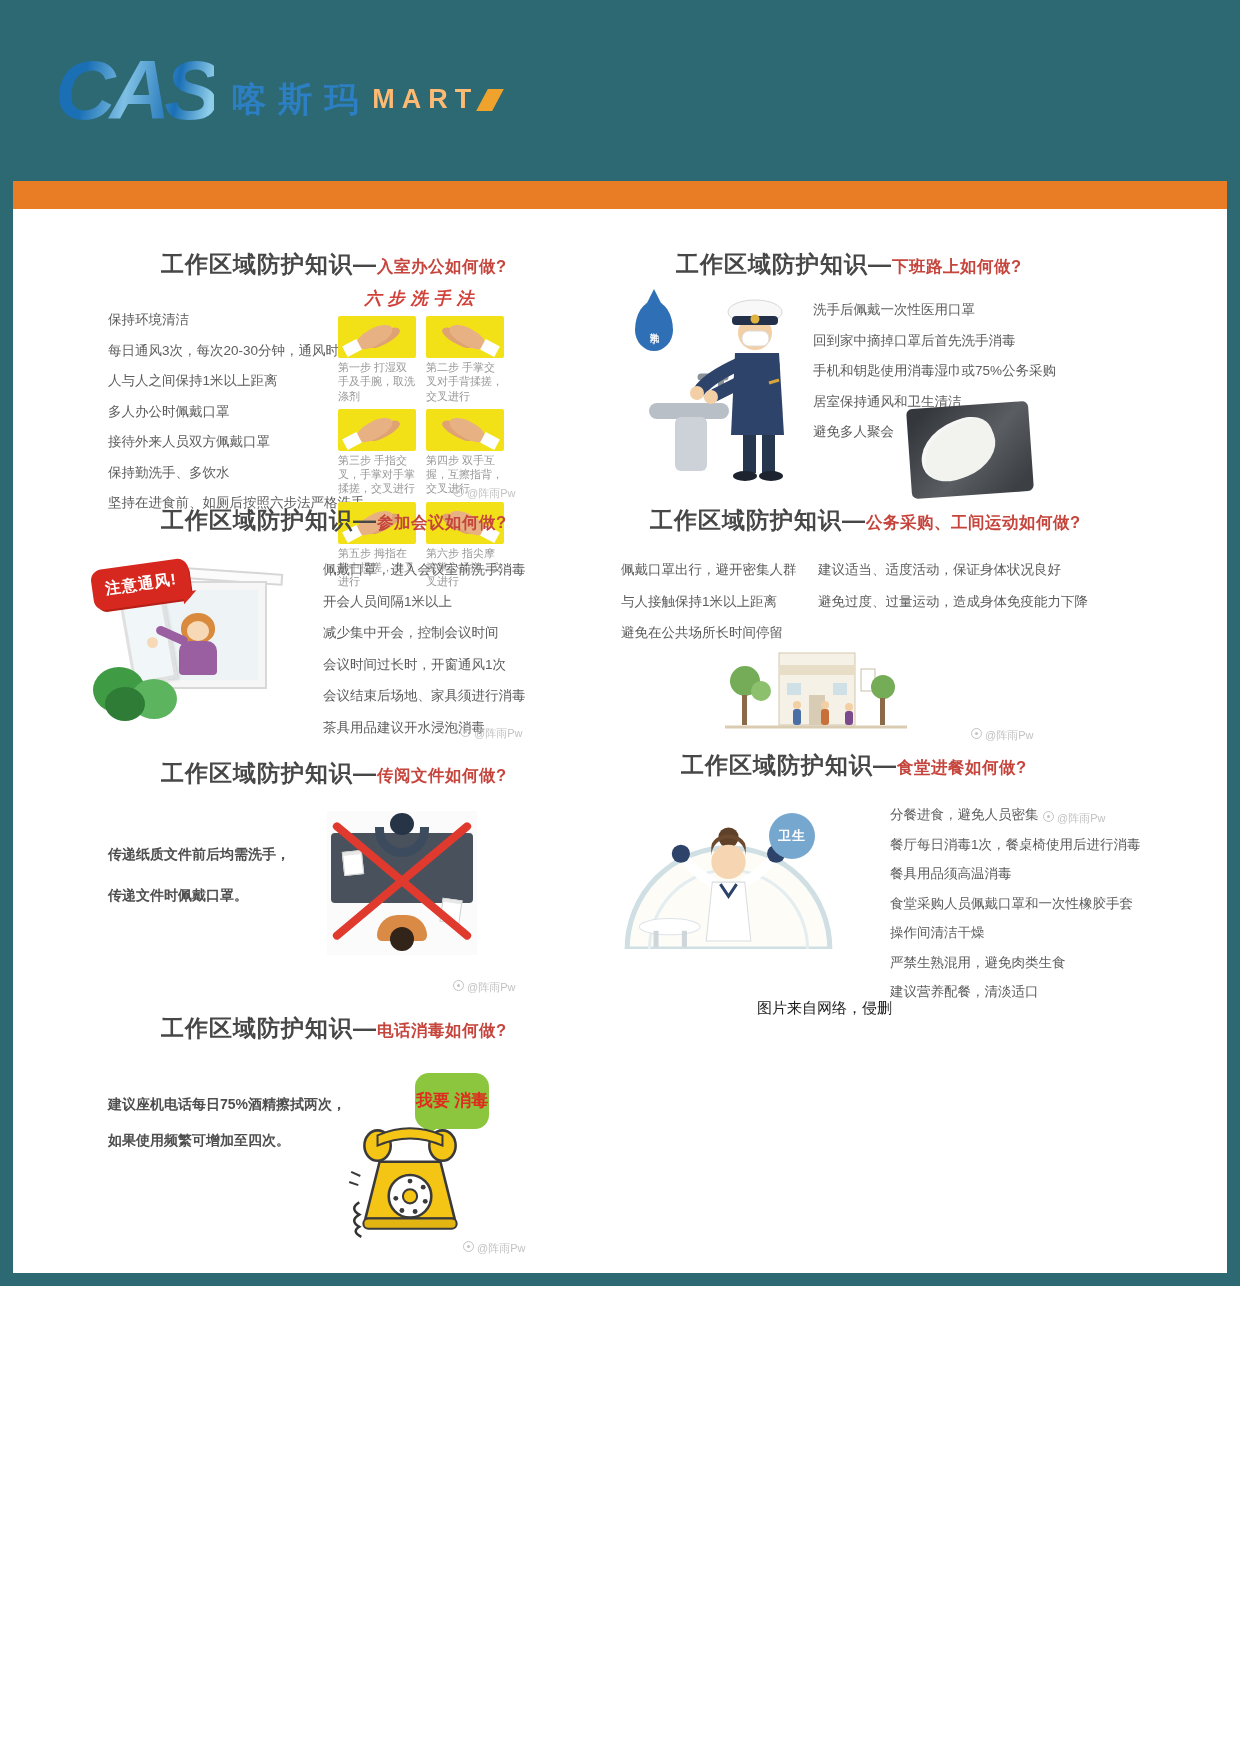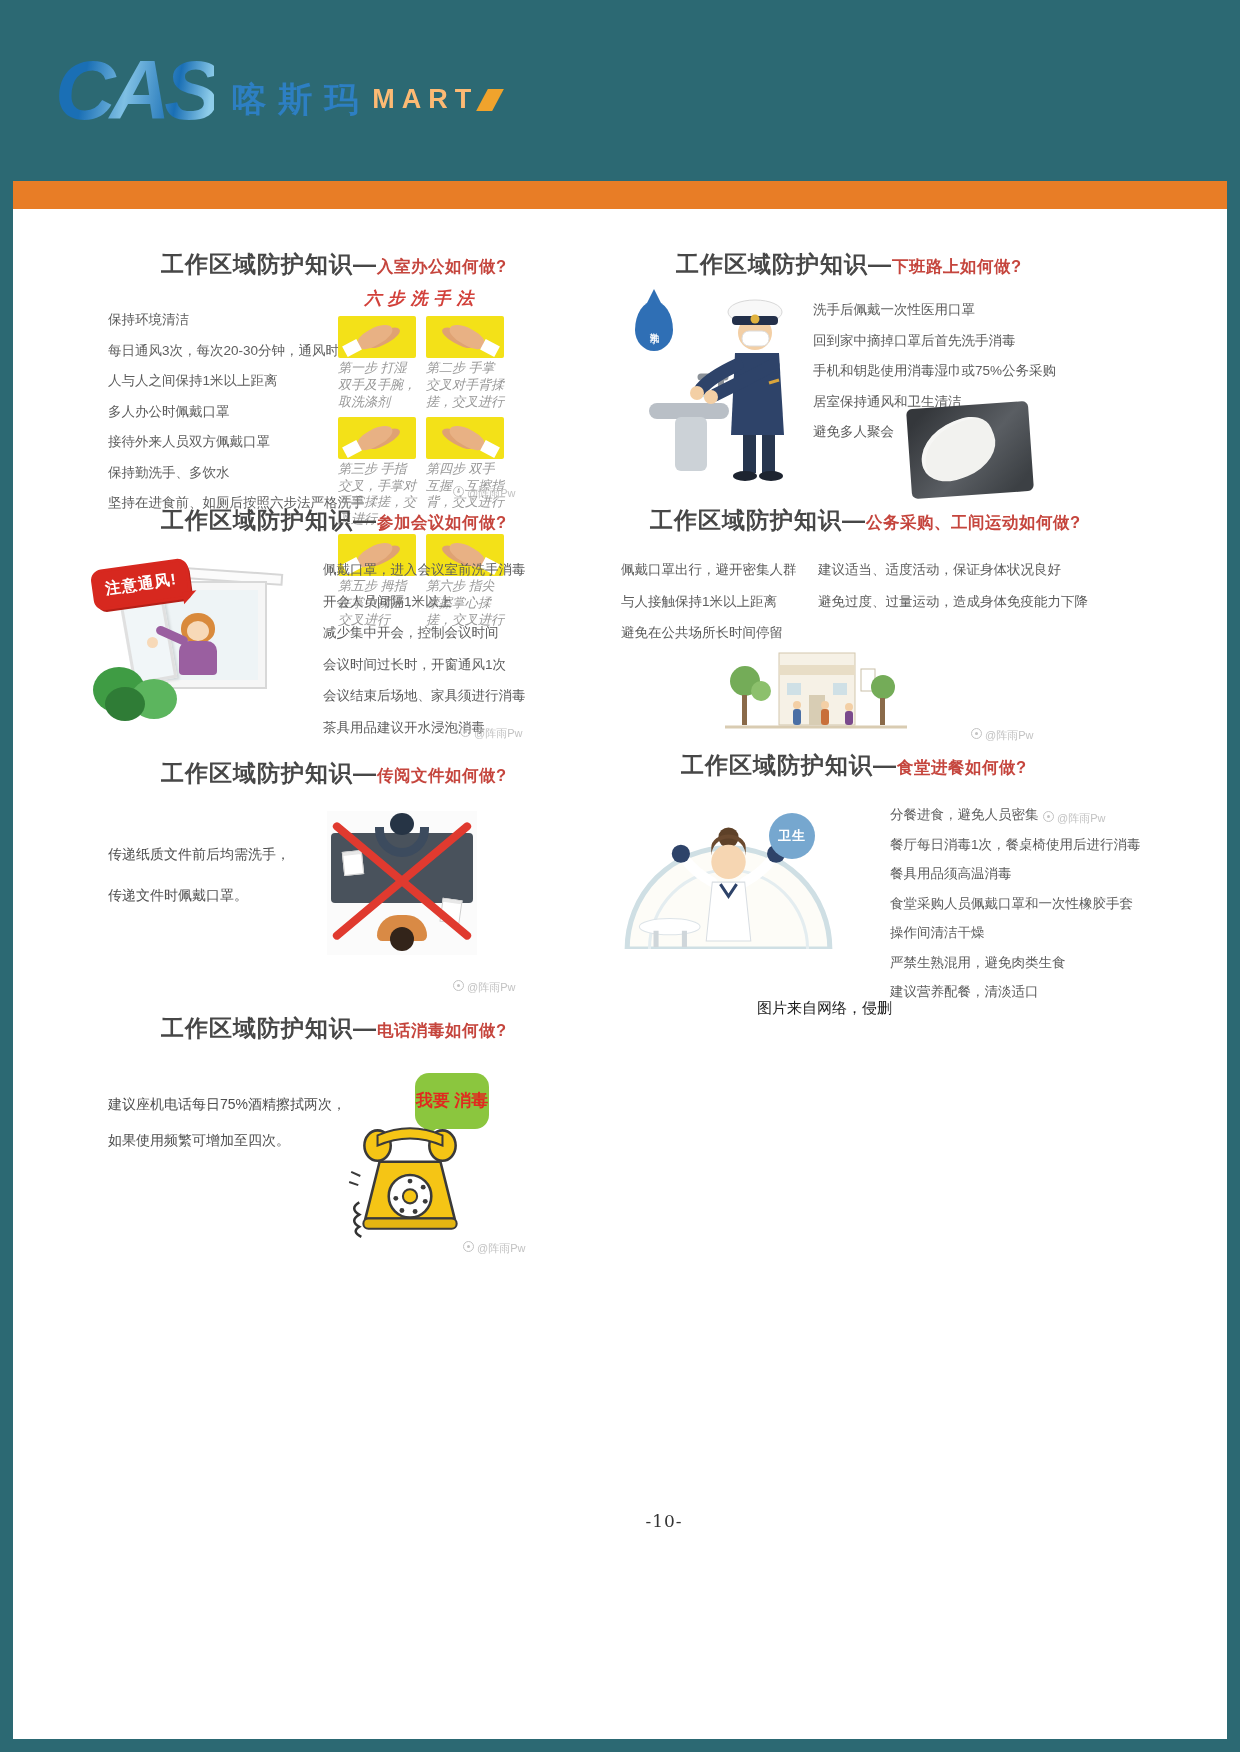--- a/index.html
+++ b/index.html
@@ -2,21 +2,21 @@
 <html><head>
 <meta charset="utf-8">
 <style>
   :root{
     --teal:#2c6973; --orange:#e87d26; --ink:#474747; --red:#c5453d;
     --body:#5c5c5c; --yellow:#f3e118; --wm:#c2c2c2;
   }
   *{box-sizing:border-box; margin:0; padding:0;}
   html,body{background:#fff;}
   body{font-family:"Liberation Sans",sans-serif;}
-  .page{position:relative; width:1240px; height:1752px; background:#fff;
+  .page{position:relative; width:1240px; height:1286px; background:#fff;
         border:13px solid var(--teal); overflow:hidden;}
   
   .band-teal{position:absolute; left:0; top:0; width:100%; height:168px; background:var(--teal);}
   .band-orange{position:absolute; left:0; top:168px; width:100%; height:28px; background:var(--orange);}
   .logo{position:absolute; left:42px; top:40px; display:flex; align-items:flex-end; gap:18px;}
   .logo-cas{font-size:84px; font-weight:800; font-style:italic; letter-spacing:-6px; line-height:0.9;
             background:linear-gradient(100deg,#1a6fb5 20%,#7fc0e4 45%,#1a6fb5 75%,#8ecdea 95%);
             -webkit-background-clip:text; background-clip:text; color:transparent;}
   .logo-right{display:flex; gap:2px; padding-bottom:6px;}
   .logo-cn{font-family:"DejaVu Serif",serif; font-size:34px; font-weight:700; color:#2d7fc3; letter-spacing:12px;}
@@ -26,39 +26,39 @@
   
   .sec-title{position:absolute; white-space:nowrap; display:flex; align-items:baseline;}
   .t-main{font-size:23px; font-weight:600; color:var(--ink); letter-spacing:1px;}
   .t-red{font-size:16.5px; font-weight:700; color:var(--red); letter-spacing:0.5px;}
   
   .txt-list{position:absolute;}
   .txt-line{font-size:13.5px; color:var(--body); white-space:nowrap;}
   .gap26 .txt-line{margin-bottom:12.5px;}
   .gap27 .txt-line{margin-bottom:13.5px;}
   .gap25 .txt-line{margin-bottom:11.5px;}
-  .bold-lines .txt-line{font-weight:400; color:#4e4e4e; font-size:14px;}
+  .bold-lines .txt-line{font-weight:700; color:#4e4e4e; font-size:14px;}
   .gap38 .txt-line{margin-bottom:23px;}
   .gap33 .txt-line{margin-bottom:18px;}
   
   .wm{position:absolute; display:flex; align-items:flex-start; gap:3px; color:var(--wm); font-size:11px;}
   .wm-icon{width:11px; height:11px; border:1.5px solid var(--wm); border-radius:50%; position:relative;}
   .wm-icon::after{content:""; position:absolute; left:2.5px; top:2.5px; width:3px; height:3px; border-radius:50%; background:var(--wm);}
   
   .handwash{position:absolute; left:325px; top:274px; width:168px;}
   .hw-title{text-align:center; font-family:"DejaVu Serif",serif; font-size:17px; font-weight:700;
             font-style:italic; color:#d2403a; letter-spacing:6px; margin-bottom:6px;}
   .hw-grid{display:grid; grid-template-columns:1fr 1fr; column-gap:8px; row-gap:6px;}
   .hw-cell{width:78px;}
   .hw-img{width:78px; height:42px; background:var(--yellow); border-radius:2px; position:relative; overflow:hidden;}
   .hand-a{position:absolute; left:18px; top:12px; width:38px; height:17px; background:#e8b184;
           border-radius:50% 60% 55% 45%; transform:rotate(-28deg); box-shadow:8px 5px 0 -2px #dfa273;}
   .cuff{position:absolute; left:6px; top:26px; width:16px; height:12px; background:#fff; transform:rotate(-28deg);}
   .hw-cell:nth-child(even) .hw-img{transform:scaleX(-1);}
-  .hw-cap{font-size:13px; color:#979797; line-height:1.3; margin-top:2px;font-style:italic;}
+  .hw-cap{font-size:11px; color:#979797; line-height:1.3; margin-top:2px;}
   
   .drop{position:absolute; left:622px; top:288px; width:38px; height:50px; background:#2f6fb5;
         border-radius:50% 50% 50% 50% / 58% 58% 42% 42%; display:flex; align-items:center; justify-content:center;}
   .drop::before{content:""; position:absolute; top:-12px; left:50%; transform:translateX(-50%);
         border-left:8px solid transparent; border-right:8px solid transparent; border-bottom:16px solid #2f6fb5;}
   .drop span{writing-mode:vertical-rl; color:#fff; font-size:9.5px; font-family:"DejaVu Serif",serif; letter-spacing:1px;}
   
   .wipe-photo{position:absolute; left:896px; top:392px; width:122px; height:90px; border-radius:6px;
         background:linear-gradient(135deg,#34373b 10%,#5a5e63 55%,#3c4044 90%); transform:rotate(-4deg); overflow:hidden;}
   .tissue{position:absolute; left:10px; top:16px; width:78px; height:56px; background:#f2f2ef;

